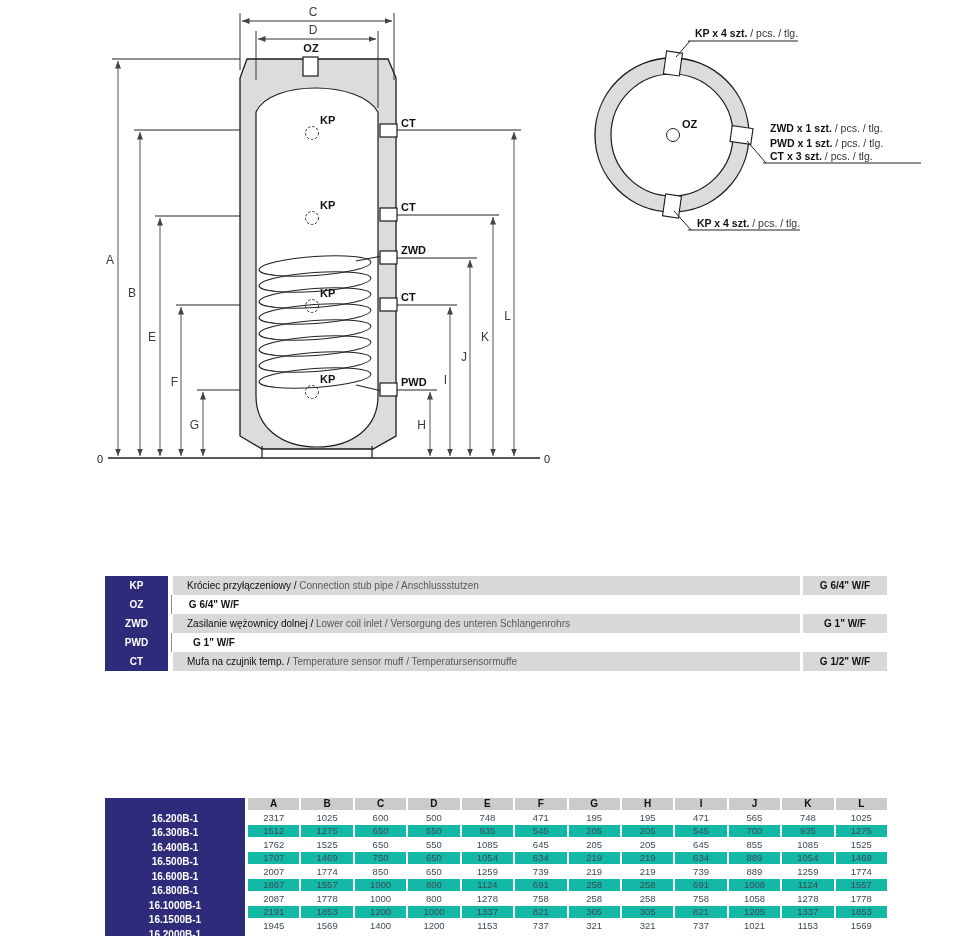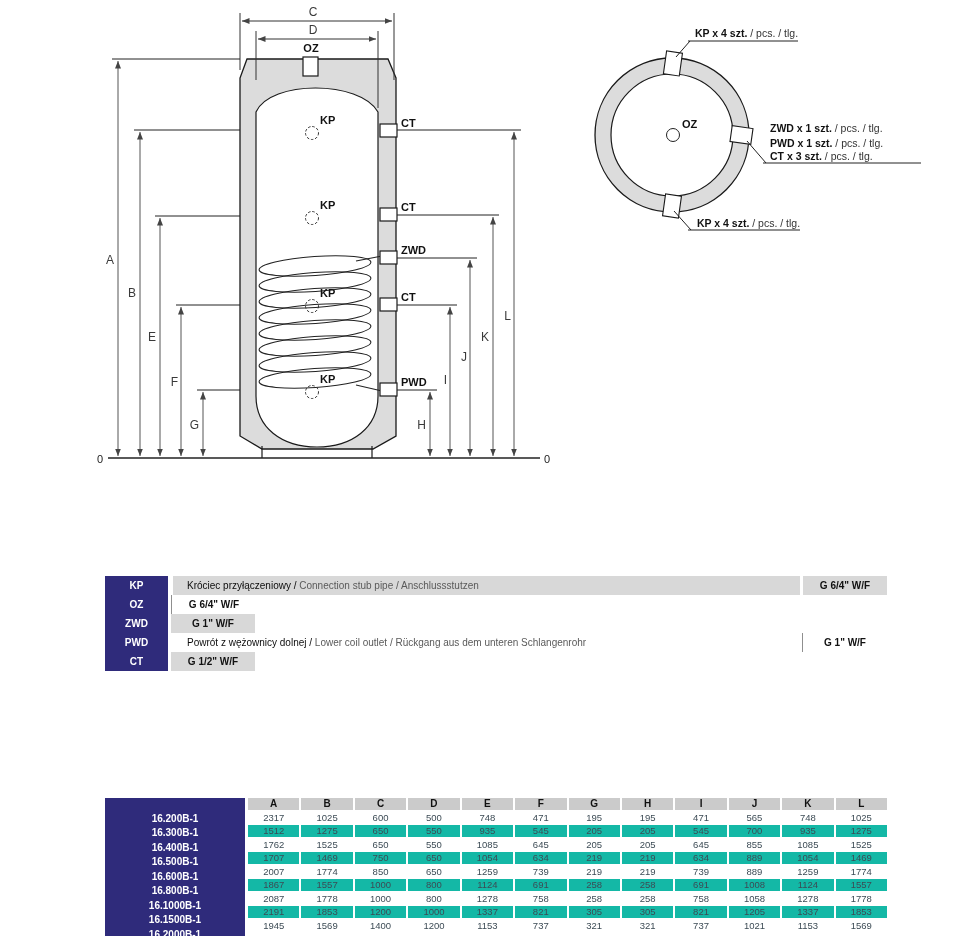--- a/index.html
+++ b/index.html
@@ -201,29 +201,30 @@
         <div class="lg-code">KP</div>
         <div class="lg-desc cellbg"><span class="pl">Króciec przyłączeniowy / </span><span class="tr">Connection stub pipe / Anschlussstutzen</span></div>
         <div class="lg-size cellbg">G 6/4" W/F</div>
       </div>
       <div class="lg-row bg-white">
         <div class="lg-code">OZ</div>
         <div class="lg-size cellbg">G 6/4" W/F</div>
       </div>
       <div class="lg-row bg-gray">
         <div class="lg-code">ZWD</div>
+        <div class="lg-desc cellbg"><span class="pl">Zasilanie wężownicy dolnej / </span><span class="tr">Lower coil inlet / Versorgung des unteren Schlangenrohrs</span></div>
         <div class="lg-size cellbg">G 1" W/F</div>
       </div>
       <div class="lg-row bg-white">
         <div class="lg-code">PWD</div>
-        <div class="lg-desc cellbg"><span class="pl">Powrót z wężownicy dolnej / </span><span class="tr">Lower coil outlet / Rückgang aus dem unteren Schlangenrohr</span></div>
         <div class="lg-size cellbg">G 1" W/F</div>
       </div>
       <div class="lg-row bg-gray">
         <div class="lg-code">CT</div>
+        <div class="lg-desc cellbg"><span class="pl">Mufa na czujnik temp. / </span><span class="tr">Temperature sensor muff / Temperatursensormuffe</span></div>
         <div class="lg-size cellbg">G 1/2" W/F</div>
       </div>
     </div>
 
 <div class="dim-table">
   <div class="dt-models">
         <div class="dt-mh"></div>
         <div class="dt-model">16.200B-1</div>
         <div class="dt-model">16.300B-1</div>
         <div class="dt-model">16.400B-1</div>

